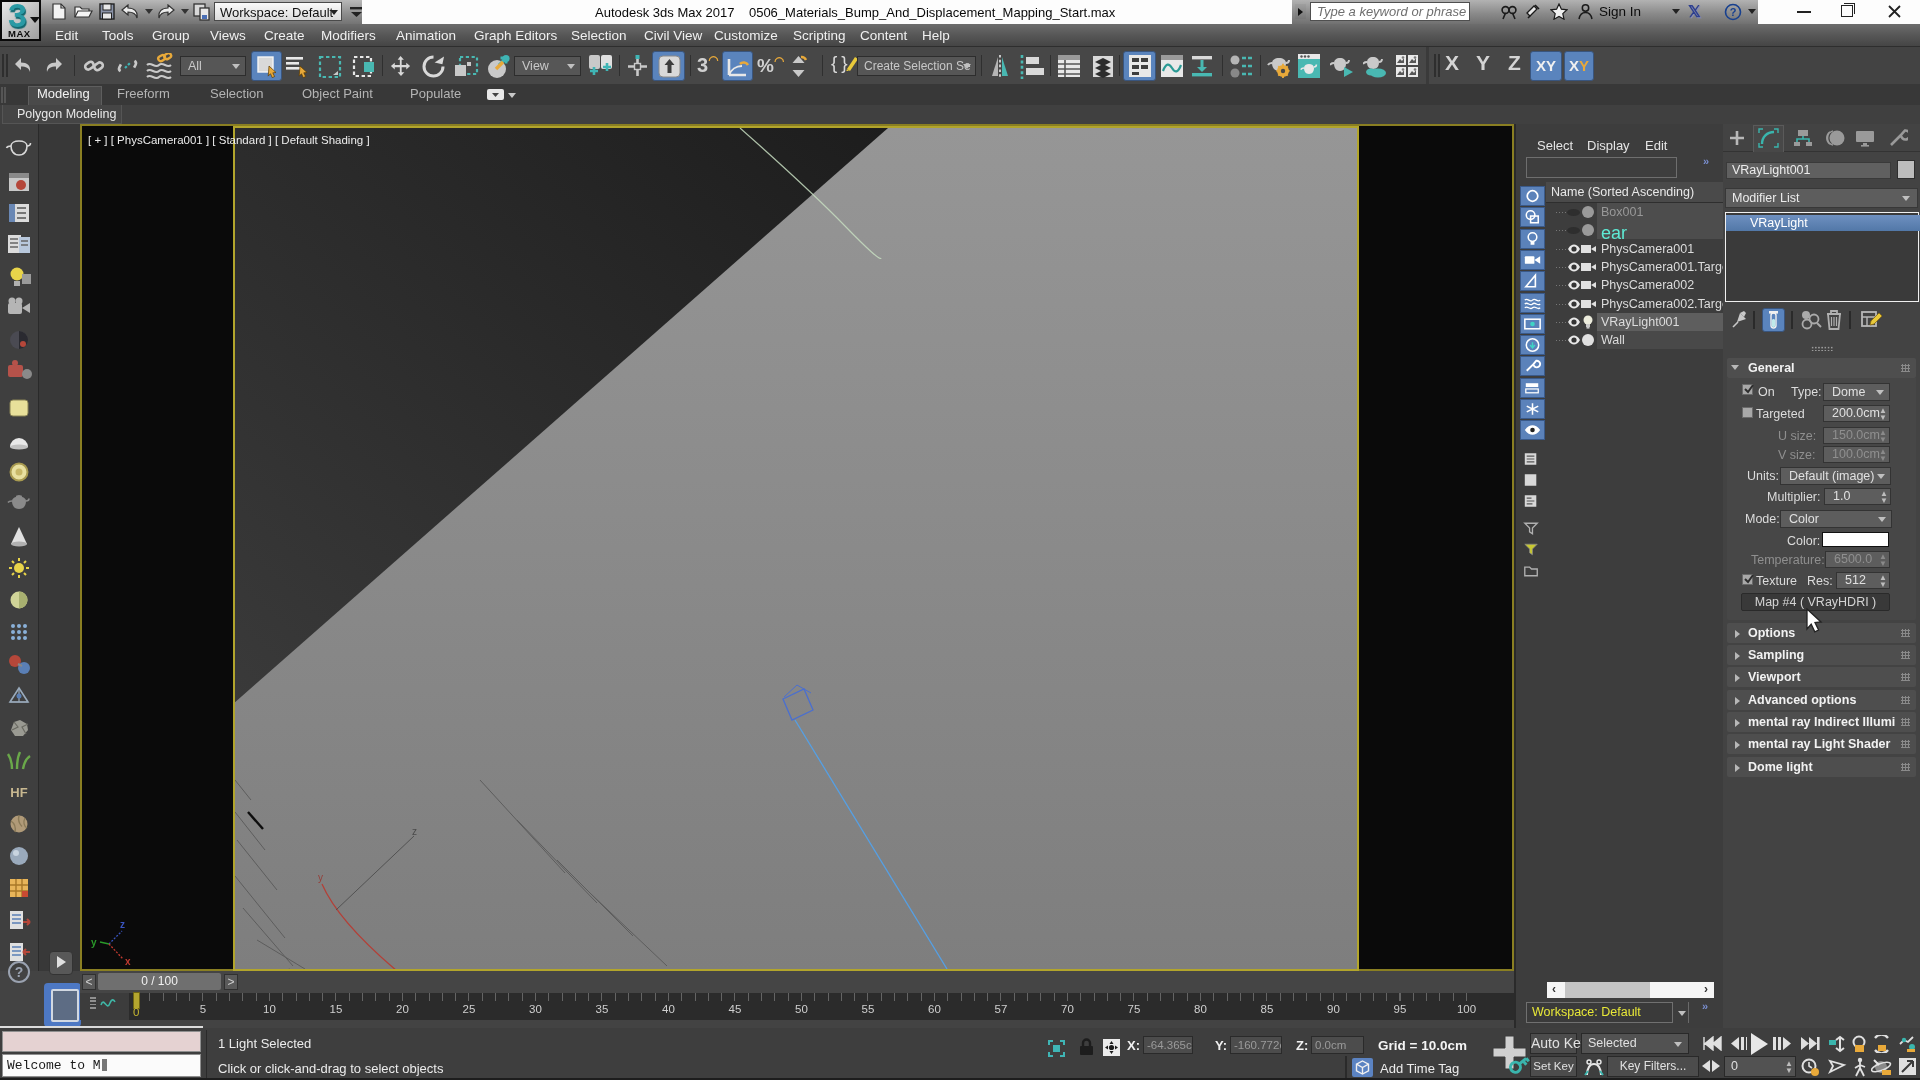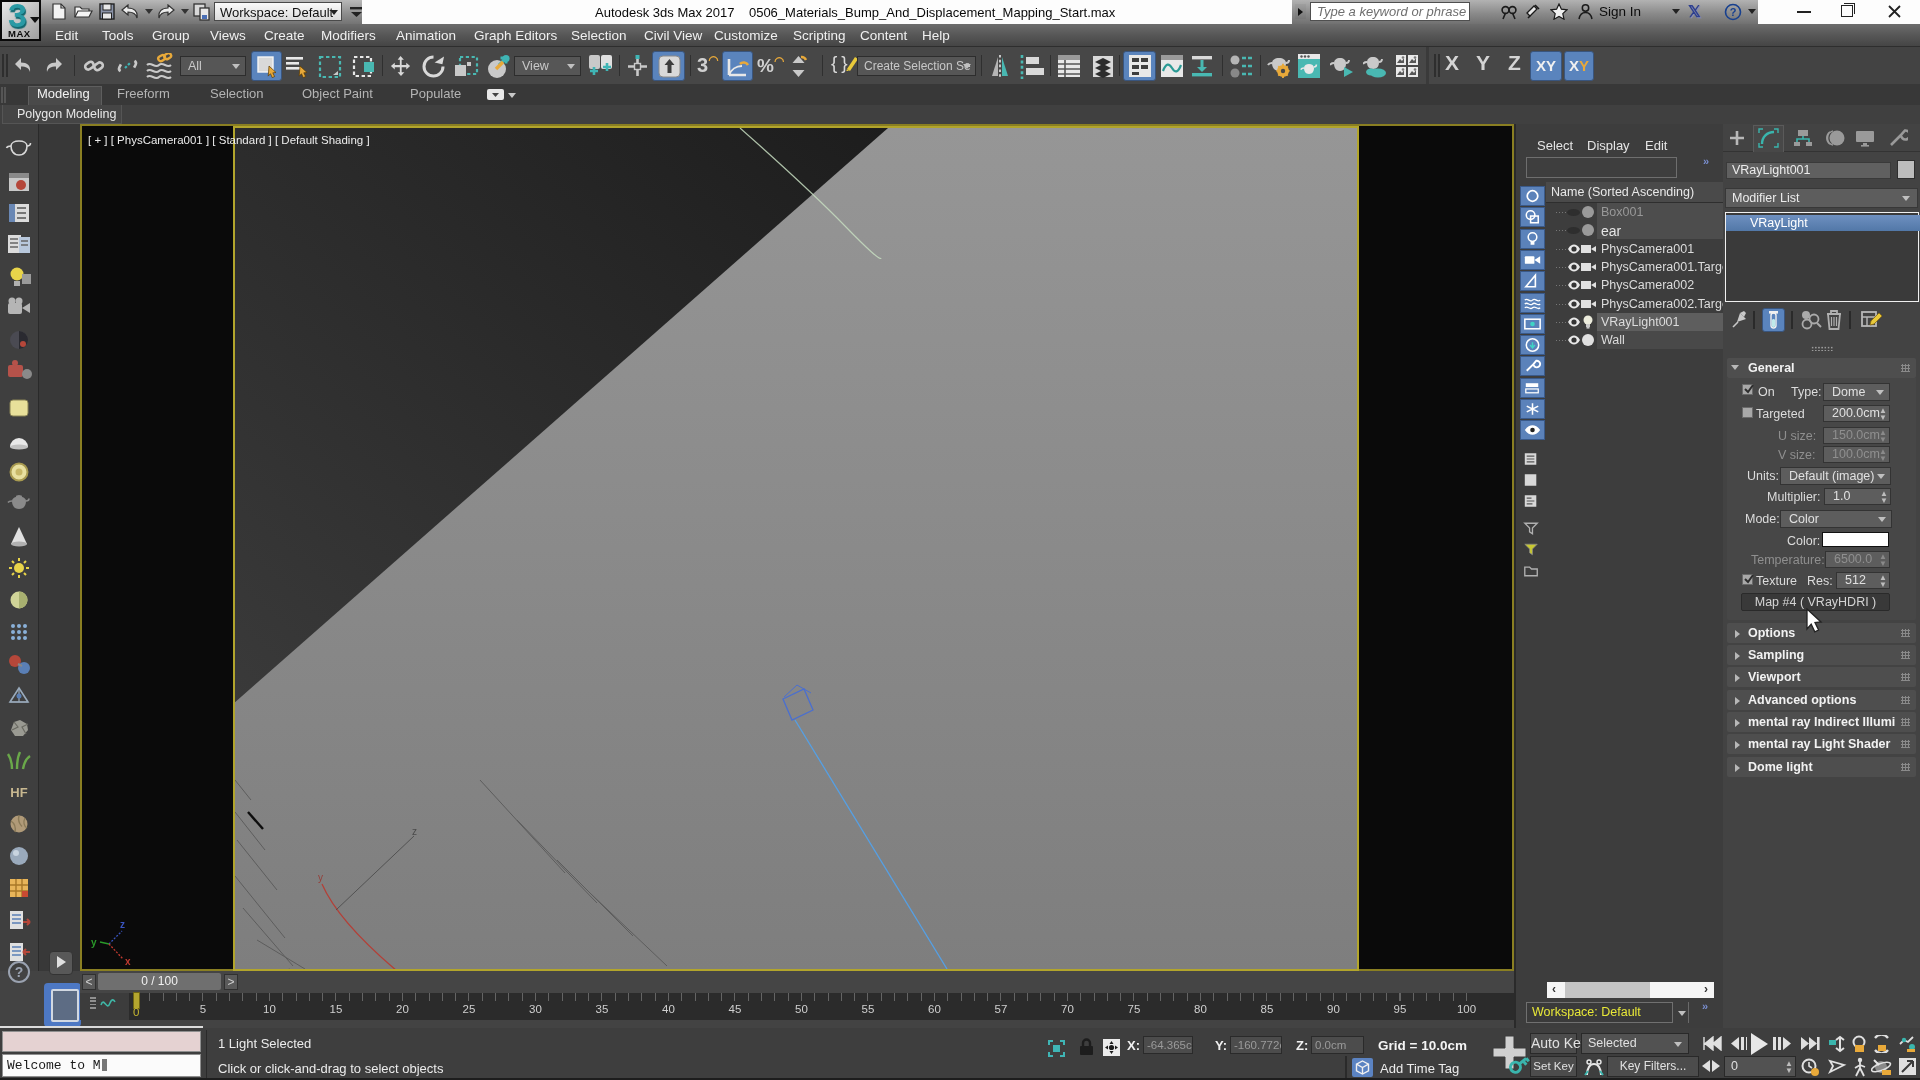--- a/index.html
+++ b/index.html
@@ -862,21 +862,21 @@
   <div id="serows">
         <div style="position:absolute;left:81px;top:79px;width:126px;height:18px;background:#4d4d4d"></div>
         <div style="position:absolute;left:40px;top:88px;width:12px;height:1px;background-image:repeating-linear-gradient(90deg,#777 0 1px,transparent 1px 3px)"></div>
         <div style="position:absolute;left:51px;top:85px;width:13px;height:7px;background:#2e2e2e;border-radius:50%"></div>
         <div style="position:absolute;left:66px;top:82px;width:12px;height:12px;background:#9a9a9a;border-radius:50%"></div>
         <div style="position:absolute;left:85px;top:81px;color:#989898;font-size:12.5px;white-space:nowrap">Box001</div>
         <div style="position:absolute;left:81px;top:97.3px;width:126px;height:18px;background:#4d4d4d"></div>
         <div style="position:absolute;left:40px;top:106.3px;width:12px;height:1px;background-image:repeating-linear-gradient(90deg,#777 0 1px,transparent 1px 3px)"></div>
         <div style="position:absolute;left:51px;top:103.3px;width:13px;height:7px;background:#2e2e2e;border-radius:50%"></div>
         <div style="position:absolute;left:66px;top:100.3px;width:12px;height:12px;background:#9a9a9a;border-radius:50%"></div>
-        <div style="position:absolute;left:85px;top:99.3px;color:#e5e5e5;font-size:14px;white-space:nowrap">ear</div>
+        <div style="position:absolute;left:85px;top:99.3px;color:#5eead4;font-size:18px;white-space:nowrap">ear</div>
         <div style="position:absolute;left:81px;top:115.6px;width:126px;height:18px;background:transparent"></div>
         <div style="position:absolute;left:40px;top:124.6px;width:12px;height:1px;background-image:repeating-linear-gradient(90deg,#777 0 1px,transparent 1px 3px)"></div>
         <svg style="position:absolute;left:51px;top:118.6px" width="14" height="12" viewBox="0 0 14 12">
           <path d="M1 6C3 2.5 5 1.5 7 1.5S11 2.5 13 6C11 9.5 9 10.5 7 10.5S3 9.5 1 6z" fill="#e8e8e8"></path>
           <circle cx="7" cy="6" r="2.6" fill="#333"></circle>
         </svg>
         <svg style="position:absolute;left:65px;top:118.6px" width="15" height="12" viewBox="0 0 15 12">
           <rect x="0" y="2" width="10" height="8" fill="#e0e0e0"></rect>
           <path d="M10 6l5-3v6z" fill="#e0e0e0"></path>
         </svg>

